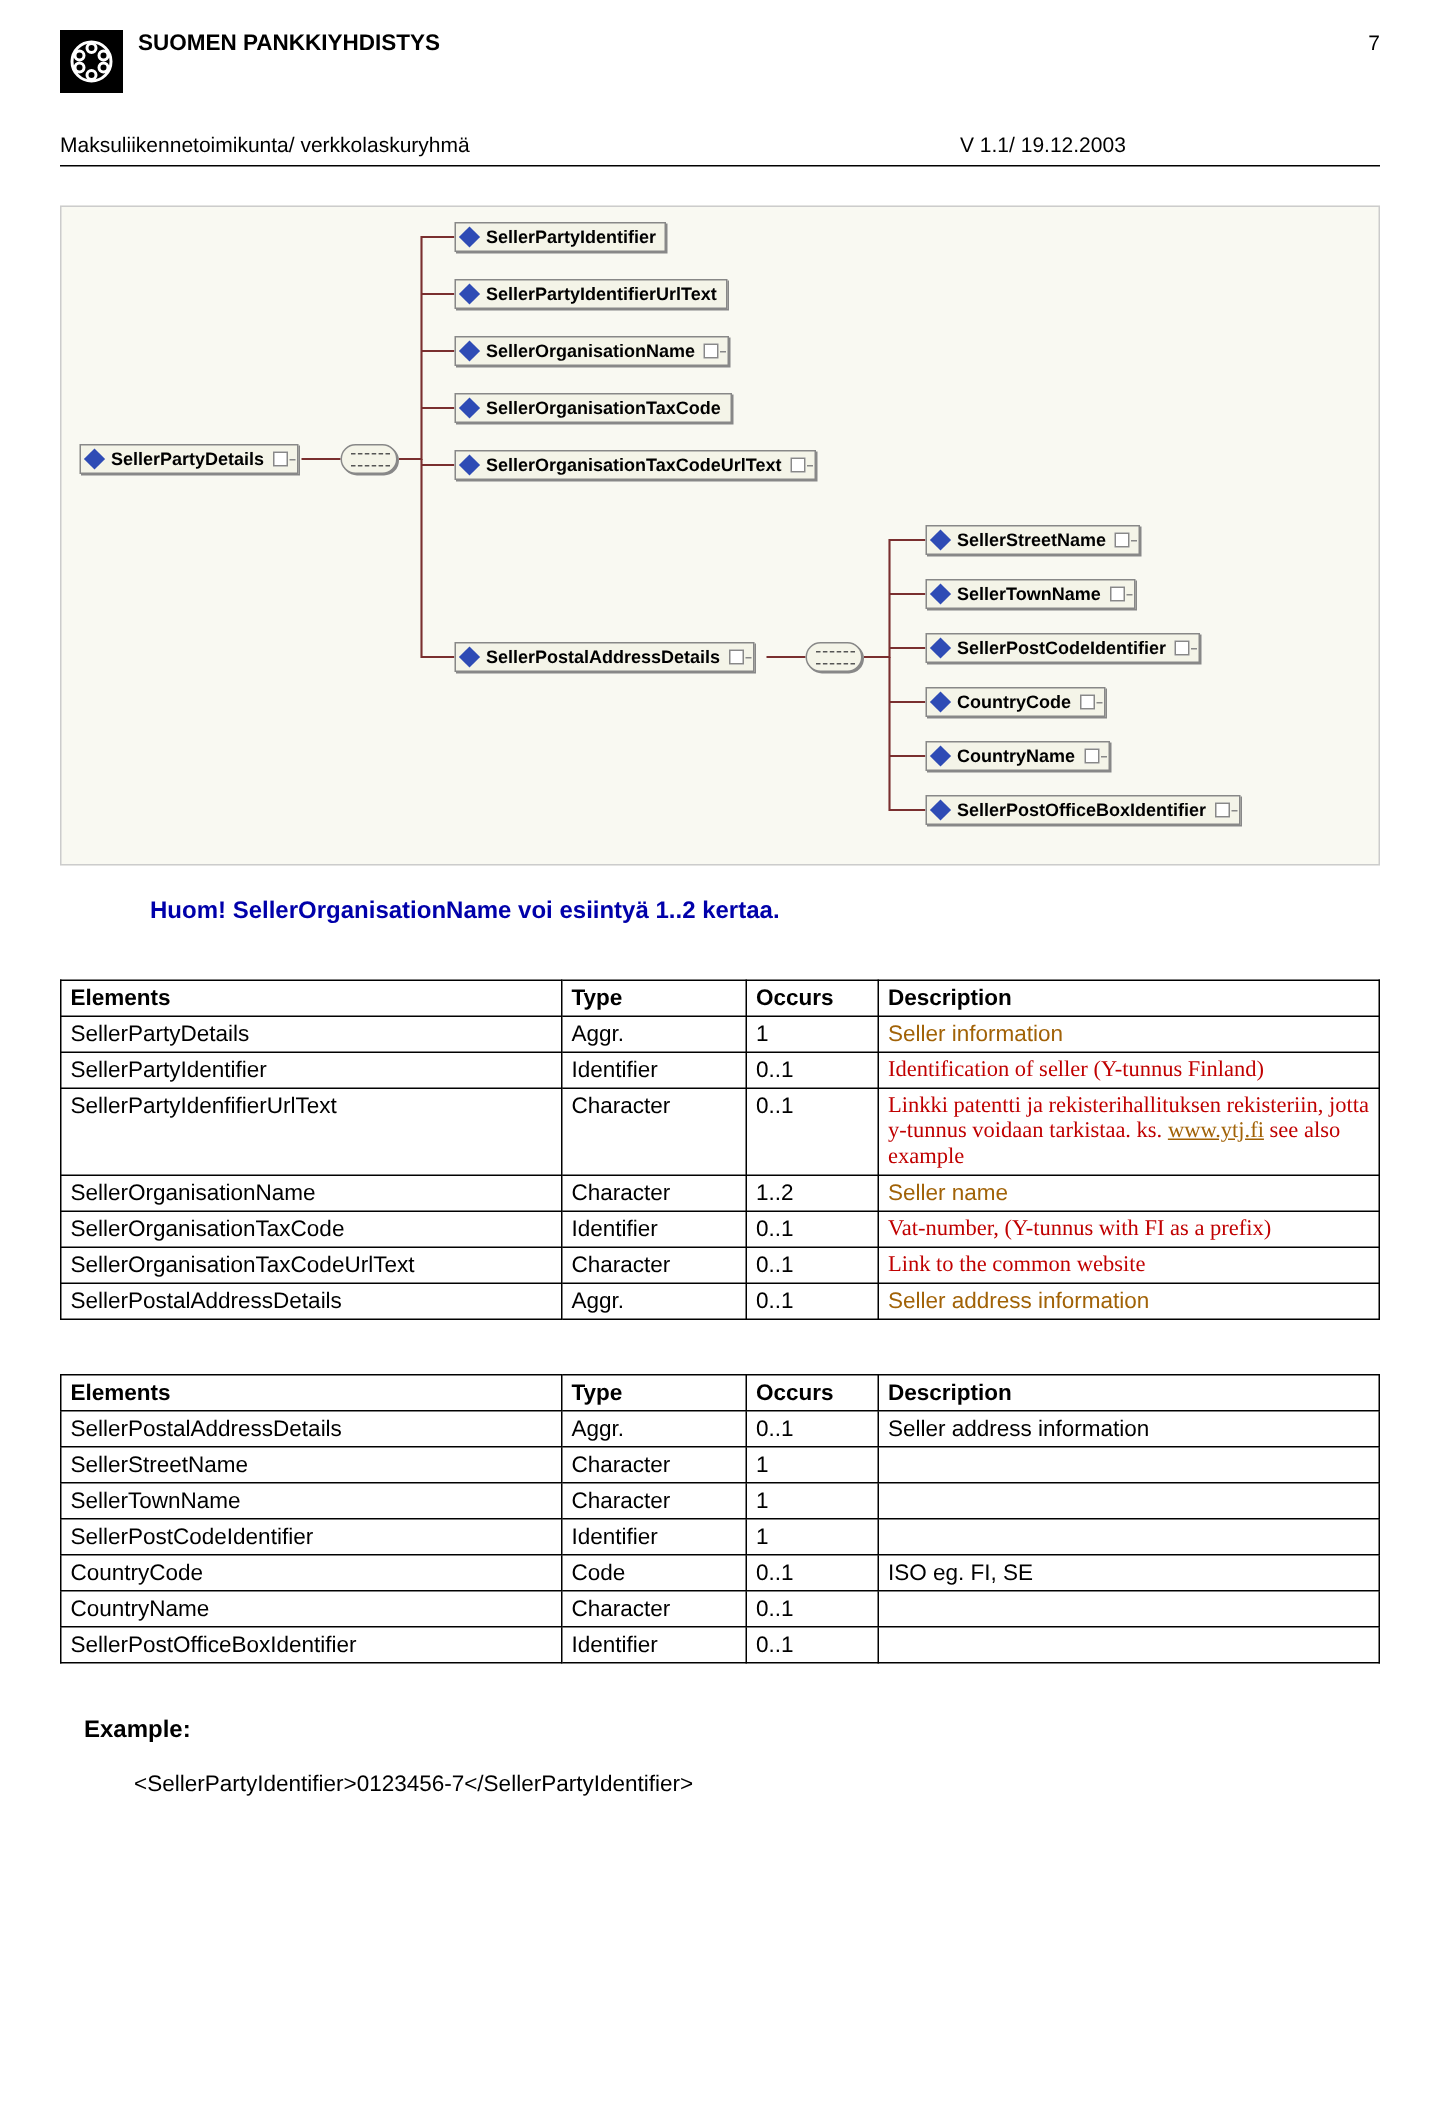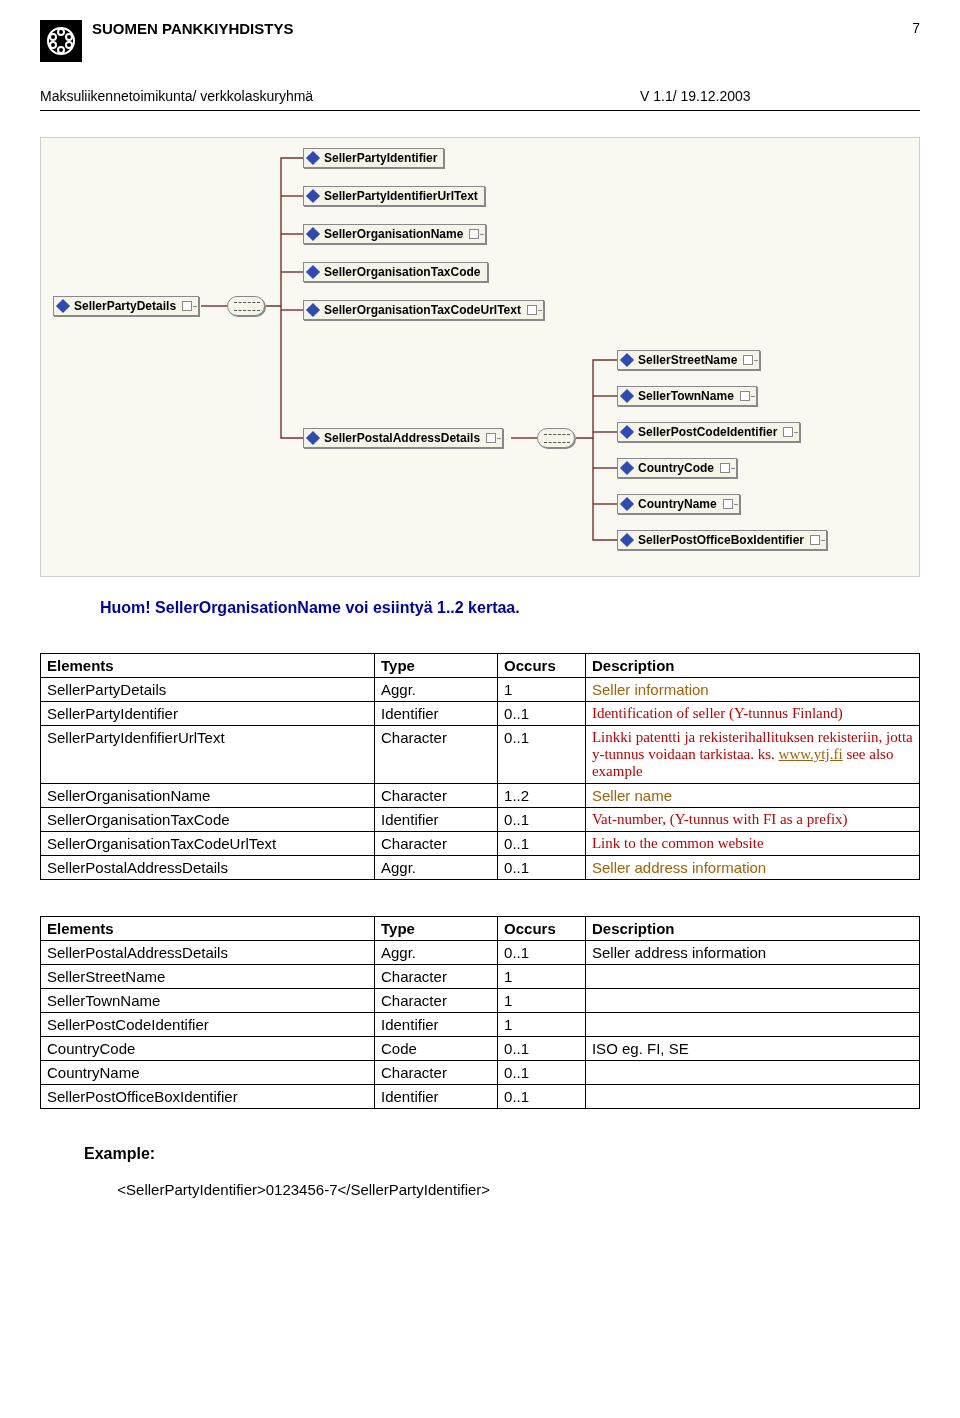--- a/index.html
+++ b/index.html
@@ -109,21 +109,21 @@
     vertical-align: top;
   }
   table.grid th { font-weight: bold; }
   .col-el { width: 38%; }
   .col-ty { width: 14%; }
   .col-oc { width: 10%; }
   .desc-black { color: #a16207; }
   .desc-red { color: #c00000; font-family: Liberation Serif, serif; }
   .link-blue { color: #a16207; text-decoration: underline; }
 
-  .example-block { margin-left: 44px; margin-top: 6px; }
+  .example-block { margin-left: 16px; margin-top: 6px; }
   .example-head { font-weight: bold; font-size: 16px; margin-bottom: 18px; }
   .example-code { font-size: 15px; white-space: pre; }
 </style>
 </head>
 <body>
 
 <div class="header-row">
   <svg class="logo" viewBox="0 0 42 42">
     <rect x="0" y="0" width="42" height="42" fill="#000"></rect>
     <circle cx="21" cy="21" r="13" fill="none" stroke="#fff" stroke-width="2"></circle>

